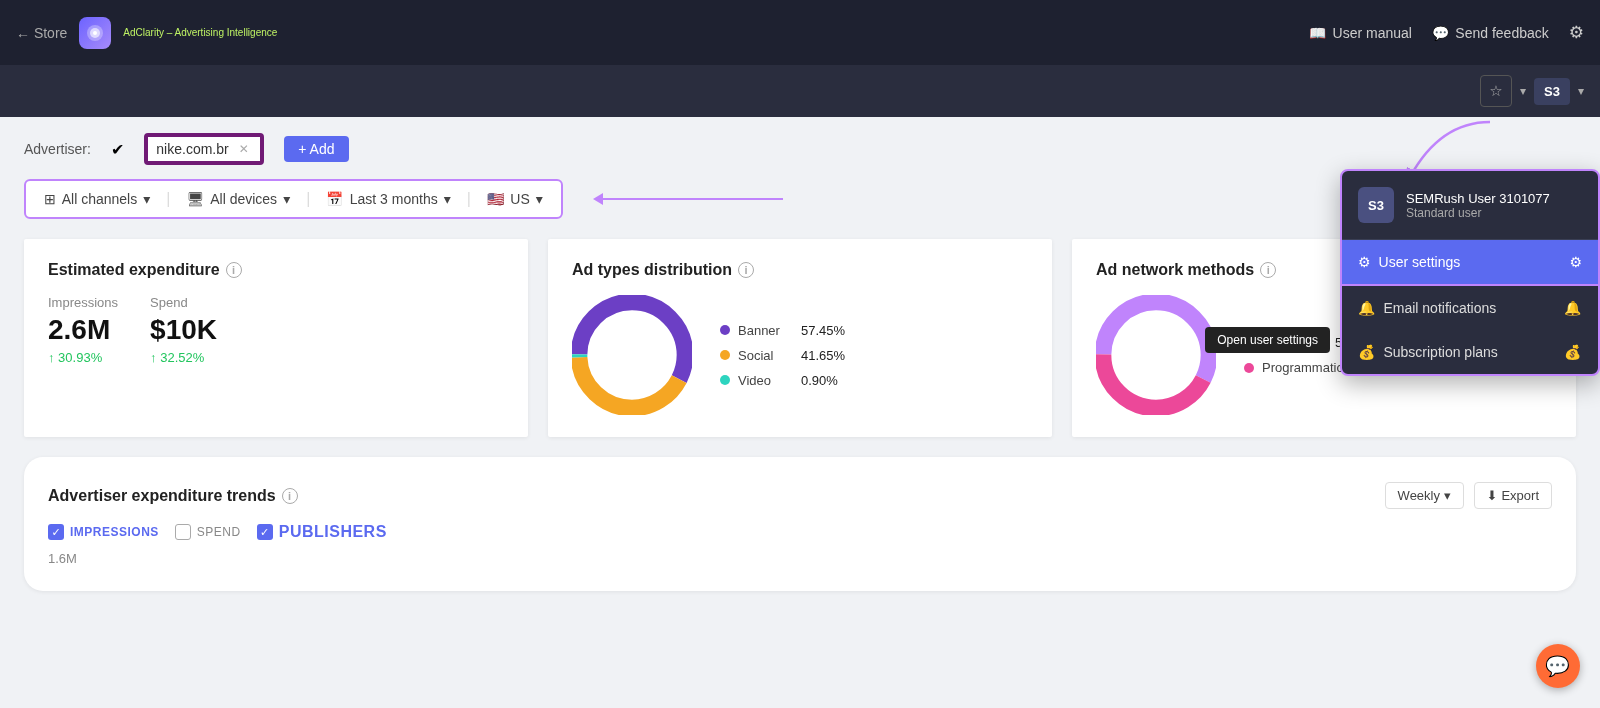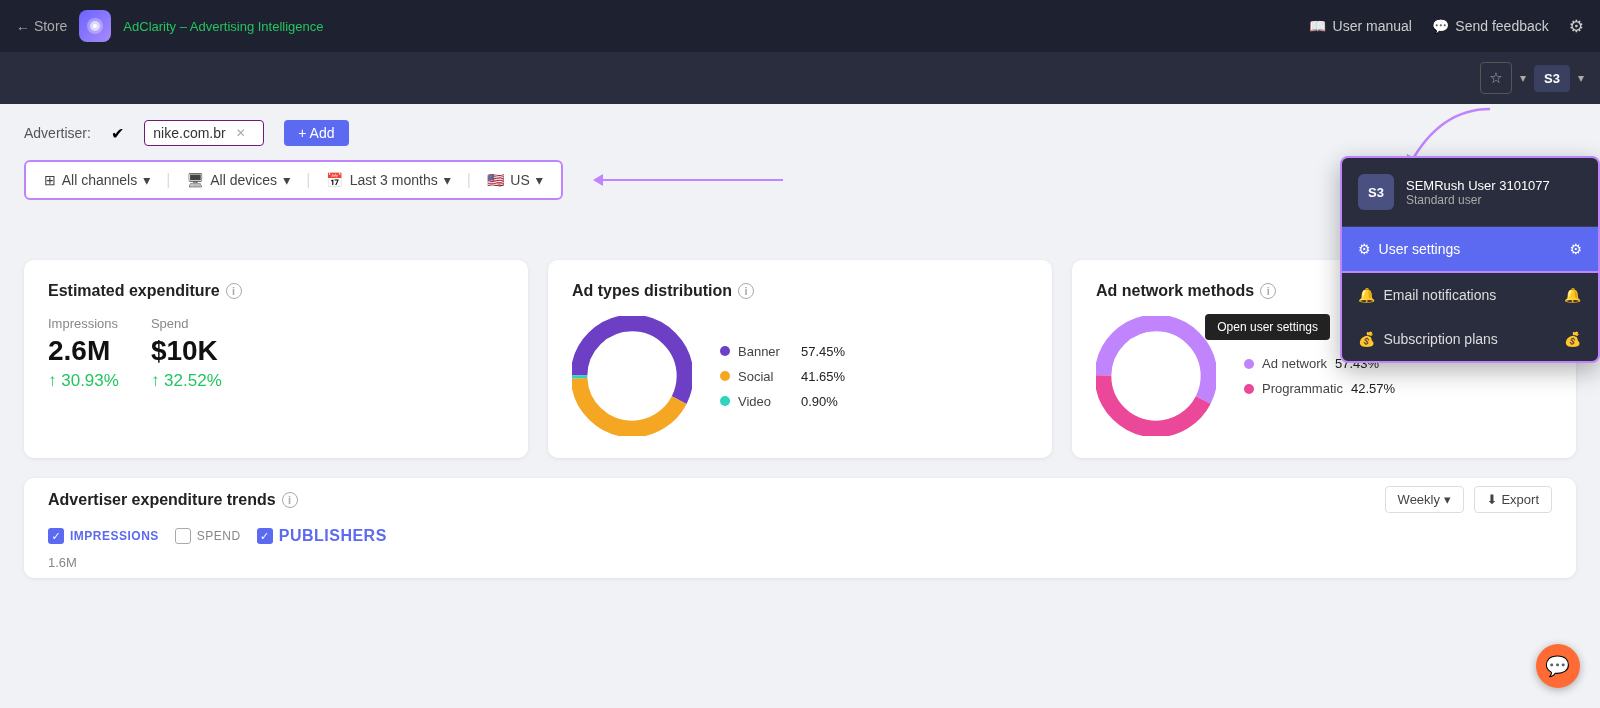--- a/index.html
+++ b/index.html
@@ -1,36 +1,36 @@
 <!DOCTYPE html>
 <html><head>
   <meta charset="utf-8">
   <style>
     * { box-sizing: border-box; margin: 0; padding: 0; }
     body { font-family: -apple-system, BlinkMacSystemFont, 'Segoe UI', Arial, sans-serif; background: #f0f2f5; width: 1600px; height: 708px; overflow: hidden; }
 
     
     .top-nav {
       background: #1e2130;
-      height: 52px;
+      height: 65px;
       display: flex;
       align-items: center;
       padding: 0 16px;
       color: #fff;
       position: relative;
     }
     .top-nav-left { display: flex; align-items: center; gap: 12px; }
     .nav-back { color: #aaa; font-size: 14px; cursor: pointer; display: flex; align-items: center; gap: 4px; }
     .nav-logo {
       width: 32px; height: 32px; border-radius: 8px;
       background: linear-gradient(135deg, #6c63ff, #a78bfa);
       display: flex; align-items: center; justify-content: center;
       font-weight: bold; font-size: 12px; color: white;
     }
-    .nav-title { font-size: 13px; font-weight: 500; color: #22c55e; }
+    .nav-title { font-size: 10px; font-weight: 500; color: #bef264; }
     .top-nav-right { margin-left: auto; display: flex; align-items: center; gap: 20px; }
     .nav-btn { color: #ccc; font-size: 14px; cursor: pointer; display: flex; align-items: center; gap: 6px; }
     .nav-gear { font-size: 17px; color: #ccc; cursor: pointer; }
 
     
     .sub-nav {
       background: #2a2d3e;
       height: 52px;
       display: flex;
       align-items: center;
@@ -53,21 +53,21 @@
     
     .main-content { background: #f0f2f5; padding: 16px 24px; position: relative; }
 
     
     .advertiser-row {
       display: flex; align-items: center; gap: 20px; margin-bottom: 14px;
     }
     .advertiser-label { font-size: 14px; color: #555; }
     .advertiser-input-wrap {
       display: flex; align-items: center; gap: 6px;
-      border: 1px solid #701a75; border-radius: 4px; padding: 4px 8px;
+      border: 4px solid #701a75; border-radius: 4px; padding: 4px 8px;
       background: #fff; min-width: 120px;
     }
     .advertiser-input-text { font-size: 14px; color: #333; }
     .close-x { color: #aaa; font-size: 12px; cursor: pointer; margin-left: 4px; }
     .add-btn {
       background: #5b6af0; color: white; border: none; border-radius: 4px;
       padding: 5px 14px; font-size: 14px; cursor: pointer; font-weight: 500;
     }
 
     
@@ -91,49 +91,49 @@
     }
     .arrow-head {
       width: 0; height: 0;
       border-top: 6px solid transparent; border-bottom: 6px solid transparent;
       border-right: 10px solid #c084fc;
     }
 
     
     .cards-row { display: flex; gap: 20px; margin-bottom: 20px; }
     .card {
-      background: #fff; border-radius: 10px; padding: 22px 24px;
-      box-shadow: 0 1px 4px rgba(0,0,0,0.07); flex: 1; margin-top: 40px;
+      background: #fff; border-radius: 2px; padding: 22px 24px;
+      box-shadow: 0 1px 4px rgba(0,0,0,0.07); flex: 1;
     }
     .card-title { font-size: 16px; font-weight: 600; color: #222; margin-bottom: 16px; display: flex; align-items: center; gap: 6px; }
     .info-icon { width: 16px; height: 16px; border-radius: 50%; border: 1px solid #aaa; display: inline-flex; align-items: center; justify-content: center; font-size: 11px; color: #aaa; }
 
     
     .expenditure-metrics { display: flex; gap: 32px; margin-bottom: 8px; }
     .metric-label { font-size: 13px; color: #888; margin-bottom: 4px; }
     .metric-value { font-size: 28px; font-weight: 700; color: #111; }
-    .metric-change { font-size: 17px; color: #22c55e; display: flex; align-items: center; gap: 3px; margin-top: 4px; }
+    .metric-change { font-size: 13px; color: #22c55e; display: flex; align-items: center; gap: 3px; margin-top: 4px; }
     .found-text { font-size: 12px; color: #aaa; text-align: right; margin-top: 8px; }
 
     
     .donut-section { display: flex; align-items: center; gap: 28px; }
     .donut-wrap { position: relative; width: 120px; height: 120px; }
     .donut-legend { display: flex; flex-direction: column; gap: 10px; }
     .legend-item { display: flex; align-items: center; gap: 8px; font-size: 13px; }
     .legend-dot { width: 10px; height: 10px; border-radius: 50%; flex-shrink: 0; }
     .legend-name { color: #444; min-width: 55px; }
     .legend-pct { color: #222; font-weight: 500; }
 
     
     .buying-section { display: flex; align-items: center; gap: 28px; }
     .buying-legend { display: flex; flex-direction: column; gap: 10px; }
 
     
     .trends-card {
-      background: #fff; border-radius: 10px; padding: 8px 24px;
+      background: #fff; border-radius: 19px; padding: 25px 24px;
       box-shadow: 0 1px 4px rgba(0,0,0,0.07);
     }
     .trends-header { display: flex; align-items: center; justify-content: space-between; margin-bottom: 14px; }
     .trends-title { font-size: 16px; font-weight: 600; color: #222; display: flex; align-items: center; gap: 6px; }
     .trends-controls { display: flex; gap: 10px; }
     .weekly-btn {
       border: 1px solid #ddd; border-radius: 4px; padding: 5px 12px;
       font-size: 13px; color: #444; cursor: pointer; background: #fff;
       display: flex; align-items: center; gap: 4px;
     }

